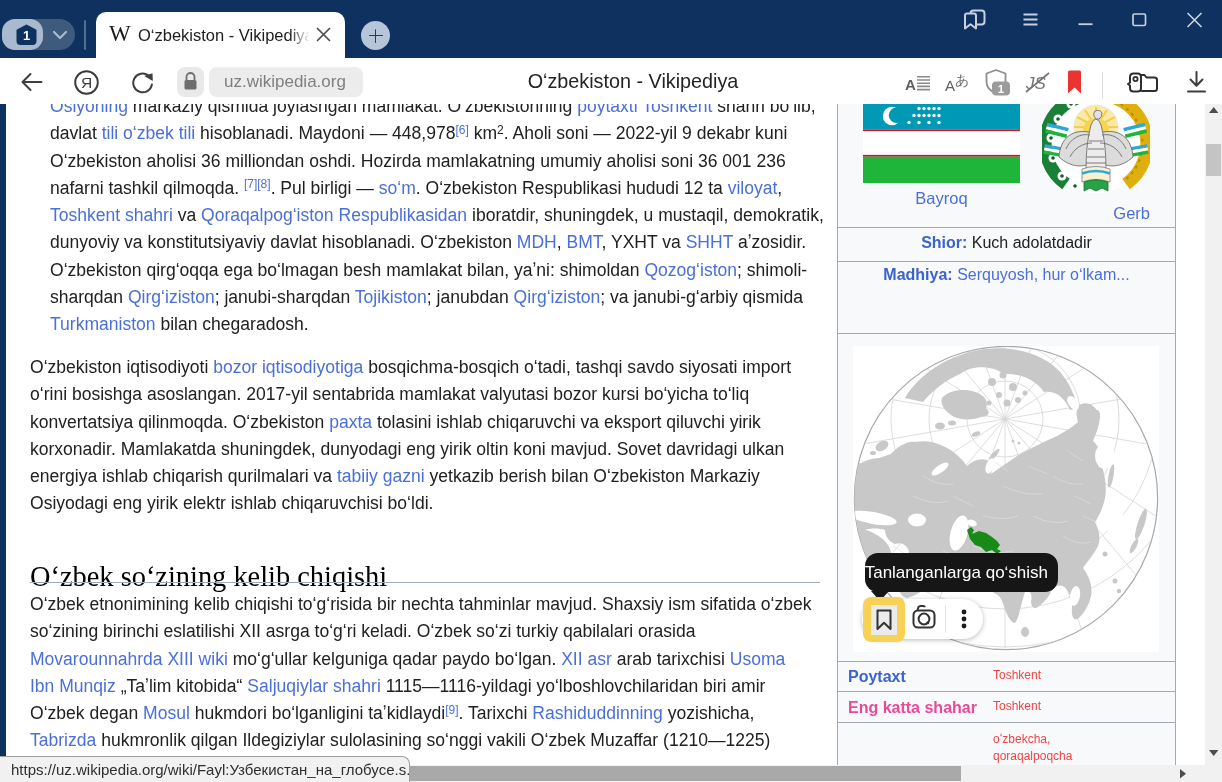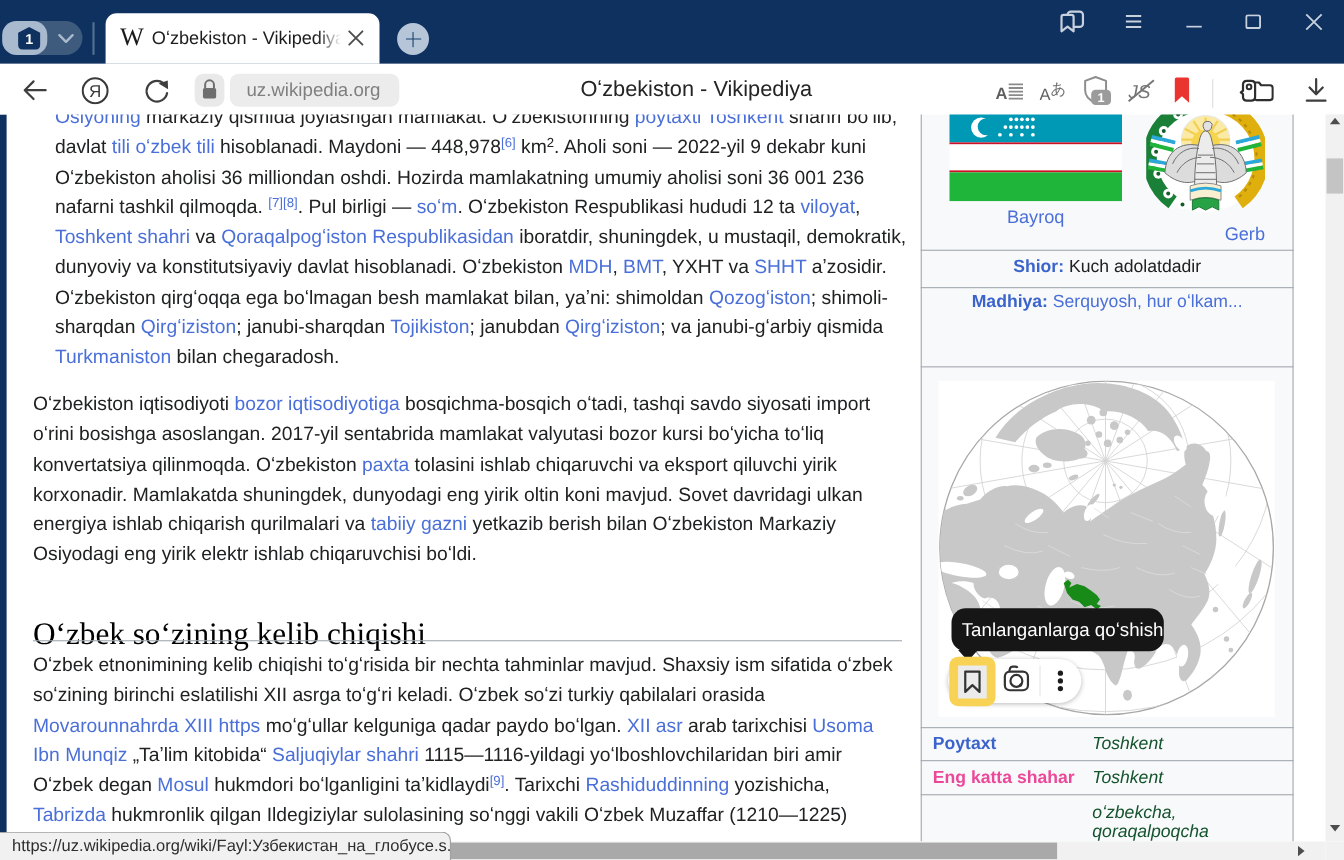--- a/index.html
+++ b/index.html
@@ -29,32 +29,32 @@
 #leftstrip{position:absolute;left:0;top:0;width:6px;height:661px;background:#0f3160;}
 .para{position:absolute;left:30px;font-size:17.55px;line-height:27.3px;color:#202122;white-space:nowrap;}
 .para a{color:#4a6fd8;text-decoration:none;}
 sup{font-size:12px;line-height:0;vertical-align:baseline;position:relative;top:-5.5px;}
 #h2x{position:absolute;left:30px;top:442px;font-family:"Liberation Serif",serif;font-size:28.4px;line-height:30px;color:#000;margin-top:16px;}
 #hrx{position:absolute;left:30px;top:478px;width:790px;height:1px;background:#a2a9b1;}
 #ibox{position:absolute;left:837px;top:-2px;width:339px;height:770px;background:#f8f9fa;
  border:1px solid #a2a9b1;box-sizing:border-box;}
 .ibb{position:absolute;left:837px;width:339px;height:1px;background:#a2a9b1;}
 .iblbl{position:absolute;left:848px;font-size:16px;font-weight:bold;color:#3a63cc;}
-.ibval{position:absolute;left:993px;font-size:16px;color:#14532d;font-style:italic;}
+.ibval{position:absolute;left:993px;font-size:12px;color:#ef4444;}
 .cap{position:absolute;font-size:16.5px;color:#4a6fd8;}
 #audio{position:absolute;left:869.6px;top:184px;width:273px;height:35px;border-radius:17.5px;background:#f1f3f4;}
 #statusbar{position:absolute;left:0;top:756px;width:410px;height:26px;background:#f1f1f1;
  border:1px solid #a0a0a0;border-left:none;border-bottom:none;border-radius:0 8px 0 0;box-sizing:border-box;font-size:15px;color:#2e2e2e;line-height:25px;padding-left:11px;z-index:9;white-space:nowrap;overflow:hidden;}
 #hscroll{position:absolute;left:0;top:765px;width:1205px;height:17px;background:#f1f1f1;}
 #hthumb{position:absolute;left:0;top:1px;width:961px;height:15px;background:#a9a9a9;}
 #vscroll{position:absolute;left:1205px;top:104px;width:17px;height:661px;background:#f1f1f1;}
 #vthumb{position:absolute;left:1px;top:40px;width:15px;height:32px;background:#c4c4c4;}
 #corner{position:absolute;left:1205px;top:765px;width:17px;height:17px;background:#f1f1f1;}
 #tooltip{position:absolute;left:864.7px;top:449px;width:193px;height:39px;border-radius:13px;background:#161616;
- color:#fff;font-size:17px;line-height:39px;text-align:right;z-index:5;}
+ color:#fff;font-size:17px;line-height:39px;text-align:left;z-index:5;}
 #ttail{position:absolute;left:871px;top:487px;width:0;height:0;z-index:5;
  border-left:9px solid transparent;border-right:9px solid transparent;border-top:10px solid #161616;}
 #btnpill{position:absolute;left:862px;top:495px;width:121px;height:40px;border-radius:20px;background:#fff;
  box-shadow:0 1px 5px rgba(0,0,0,.28);z-index:4;}
 #btnsep{position:absolute;left:83px;top:6px;width:1px;height:28px;background:#e6e6e6;}
 #ybox{position:absolute;left:863.4px;top:493.4px;width:42px;height:45px;border-radius:8px;background:#f7d254;z-index:6;}
 #ybox .inner{position:absolute;left:8px;top:7.5px;width:26px;height:30px;background:#ebebeb;}
 </style></head>
 <body>
 <div id="titlebar">
@@ -169,21 +169,21 @@
     konvertatsiya qilinmoqda. Oʻzbekiston <a>paxta</a> tolasini ishlab chiqaruvchi va eksport qiluvchi yirik<br>
     korxonadir. Mamlakatda shuningdek, dunyodagi eng yirik oltin koni mavjud. Sovet davridagi ulkan<br>
     energiya ishlab chiqarish qurilmalari va <a>tabiiy gazni</a> yetkazib berish bilan Oʻzbekiston Markaziy<br>
     Osiyodagi eng yirik elektr ishlab chiqaruvchisi boʻldi.
   </div>
   <div id="h2x">Oʻzbek soʻzining kelib chiqishi</div>
   <div id="hrx"></div>
   <div class="para" id="p3" style="top:487px;">
     Oʻzbek etnonimining kelib chiqishi toʻgʻrisida bir nechta tahminlar mavjud. Shaxsiy ism sifatida oʻzbek<br>
     soʻzining birinchi eslatilishi XII asrga toʻgʻri keladi. Oʻzbek soʻzi turkiy qabilalari orasida<br>
-    <a>Movarounnahrda XIII https</a> moʻgʻullar kelguniga qadar paydo boʻlgan. <a>XII asr</a> arab tarixchisi <a>Usoma</a><br>
+    <a>Movarounnahrda XIII wiki</a> moʻgʻullar kelguniga qadar paydo boʻlgan. <a>XII asr</a> arab tarixchisi <a>Usoma</a><br>
     <a>Ibn Munqiz</a> „Taʼlim kitobida“ <a>Saljuqiylar shahri</a> 1115—1116-yildagi yoʻlboshlovchilaridan biri amir<br>
     Oʻzbek degan <a>Mosul</a> hukmdori boʻlganligini taʼkidlaydi<sup><a>[9]</a></sup>. Tarixchi <a>Rashiduddinning</a> yozishicha,<br>
     <a>Tabrizda</a> hukmronlik qilgan Ildegiziylar sulolasining soʻnggi vakili Oʻzbek Muzaffar (1210—1225)
   </div>
   <div id="ibox"></div>
   <div class="ibb" style="top:122.5px;"></div>
   <div class="ibb" style="top:156.5px;"></div>
   <div class="ibb" style="top:228.7px;"></div>
   <div class="ibb" style="top:557px;"></div>
   <div class="ibb" style="top:587px;"></div>

